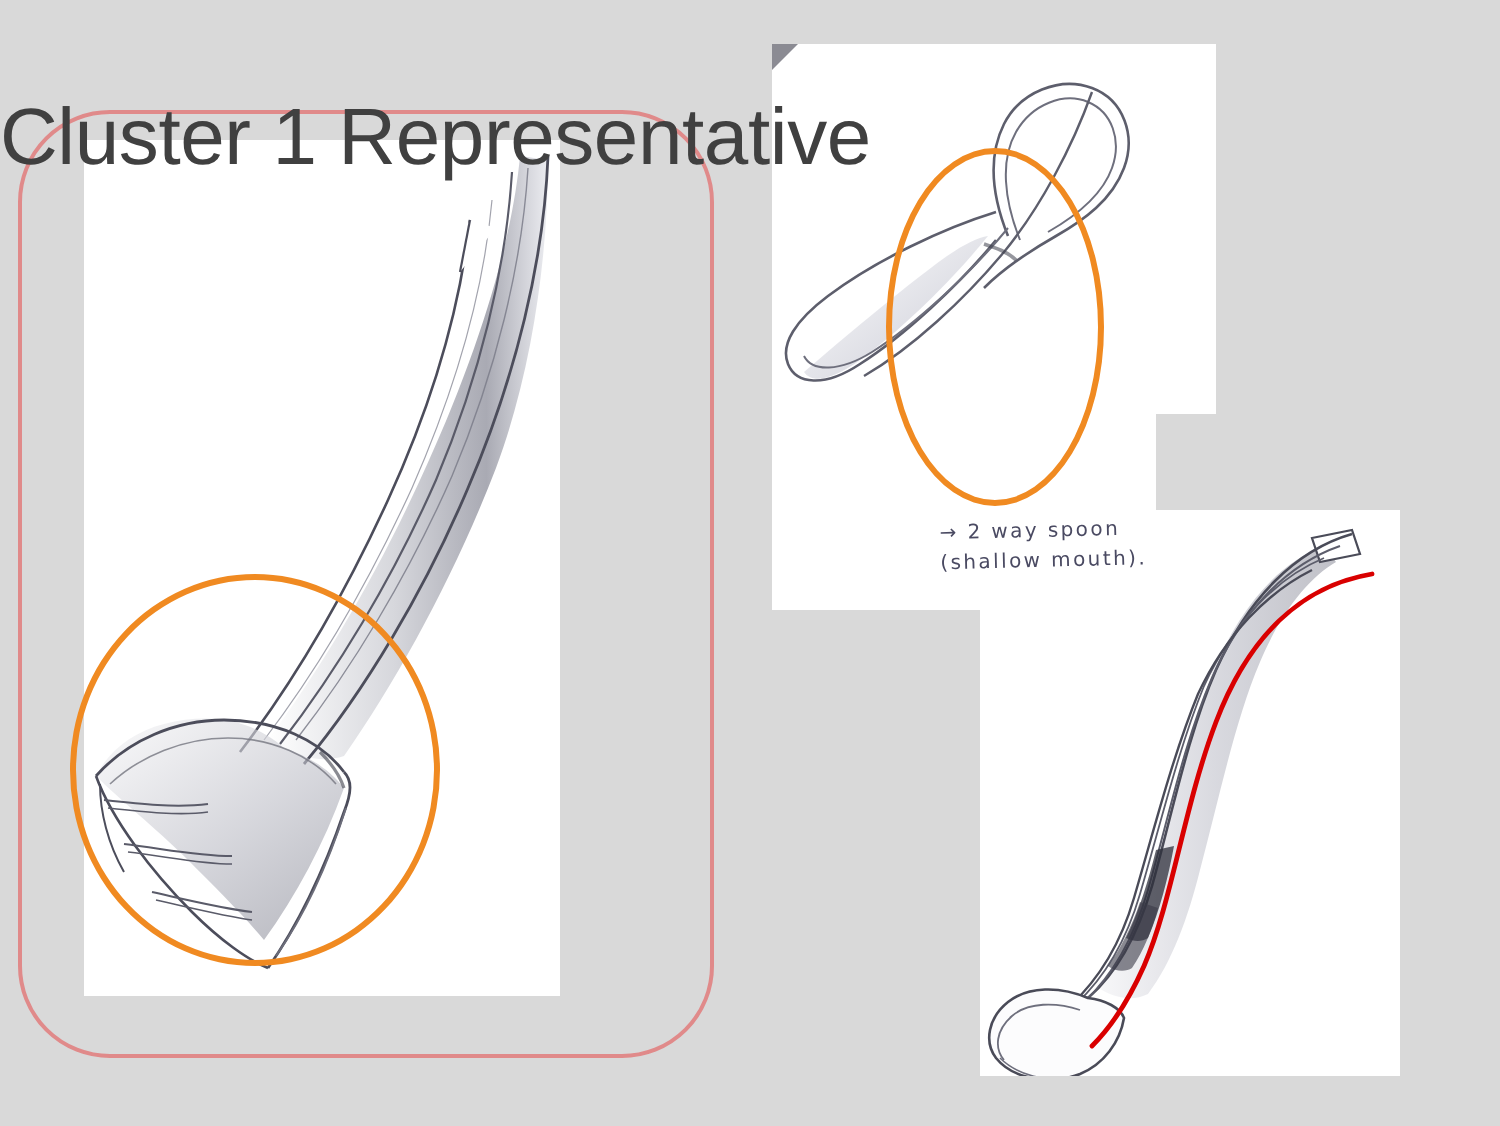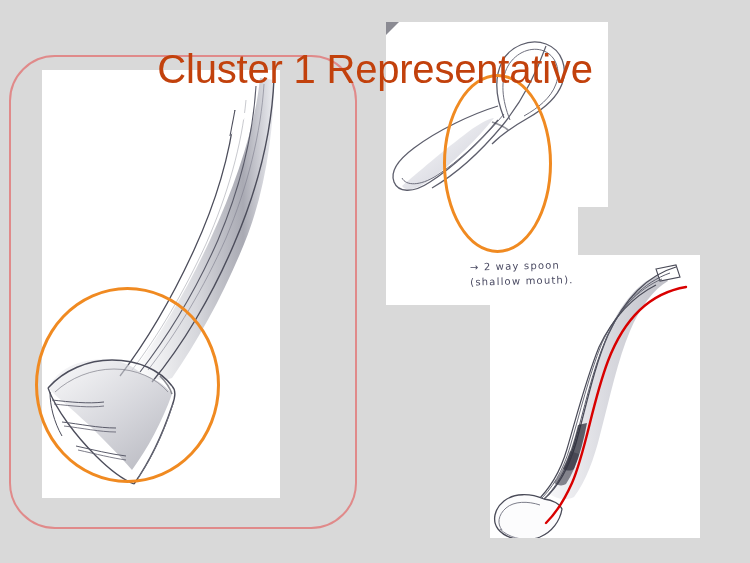--- a/index.html
+++ b/index.html
@@ -84,25 +84,24 @@
     height: 100%;
     display: block;
   }
 
   
   #page-title {
     position: absolute;
     left: 0;
     top: 44px;
     width: 750px;
-    text-align: center;
     font-size: 40px;
     line-height: 50px;
     font-weight: 400;
-    color: #c2410c;
+    color: #404040;
     font-family: "Liberation Sans", sans-serif;
     letter-spacing: -0.2px;
     white-space: nowrap;
     z-index: 40;
   }
 
   
   .highlight {
     position: absolute;
     border: 3px solid #f08a21;

